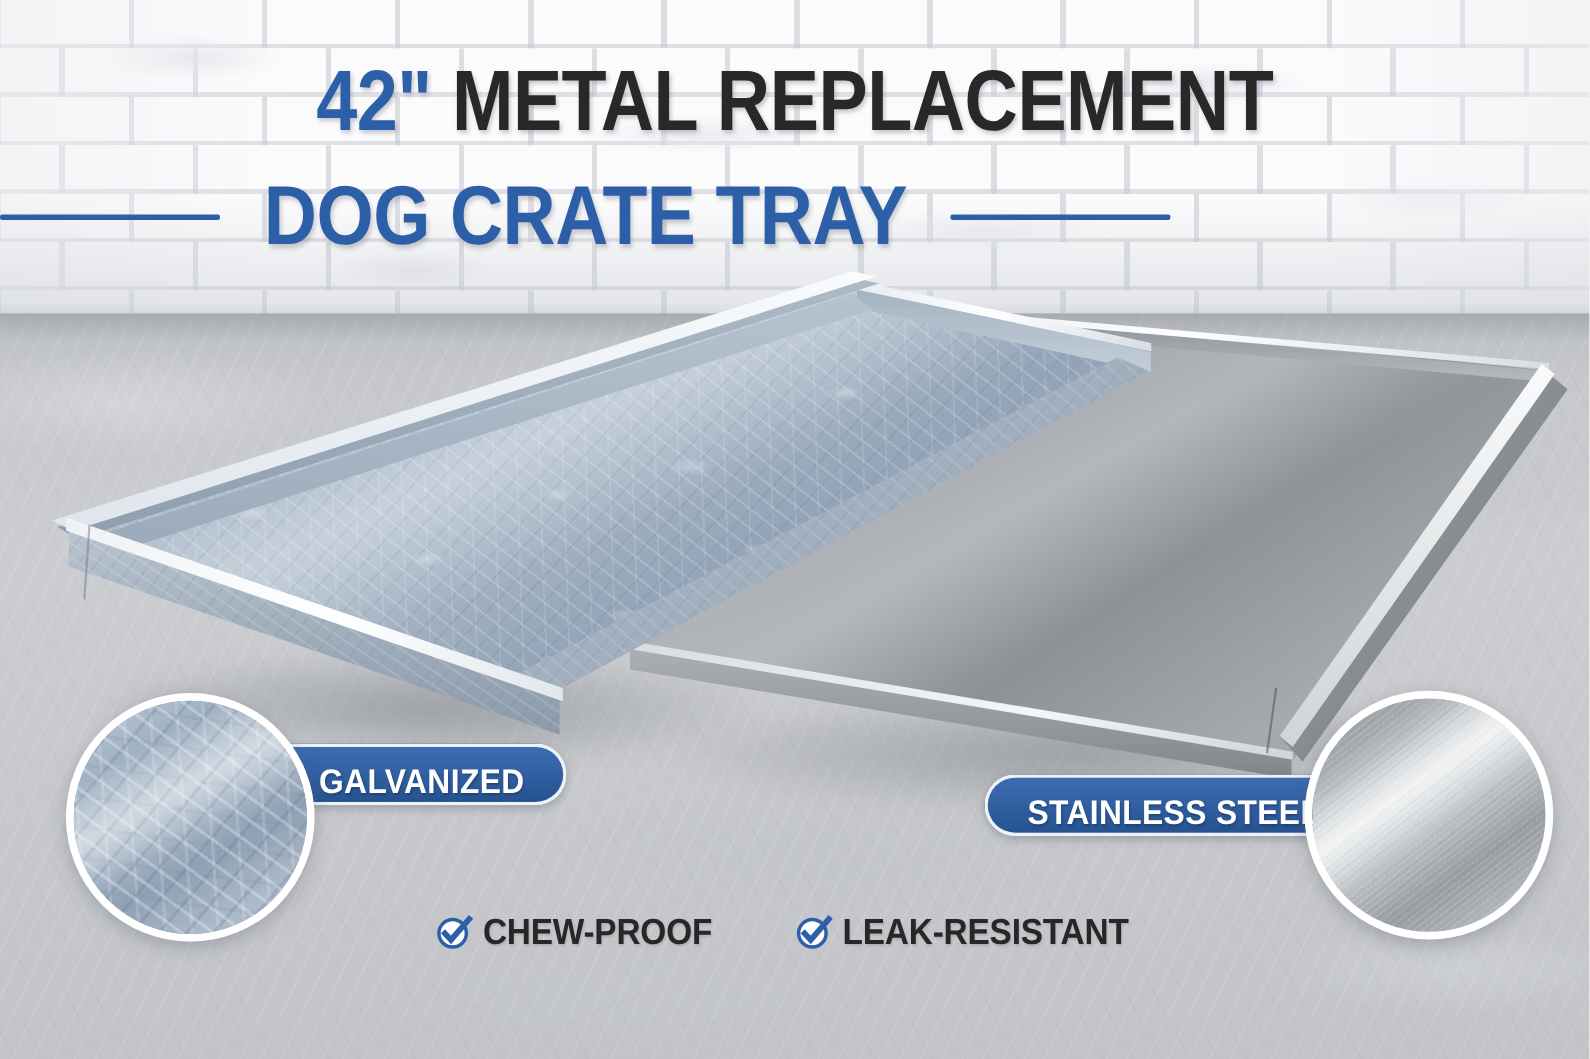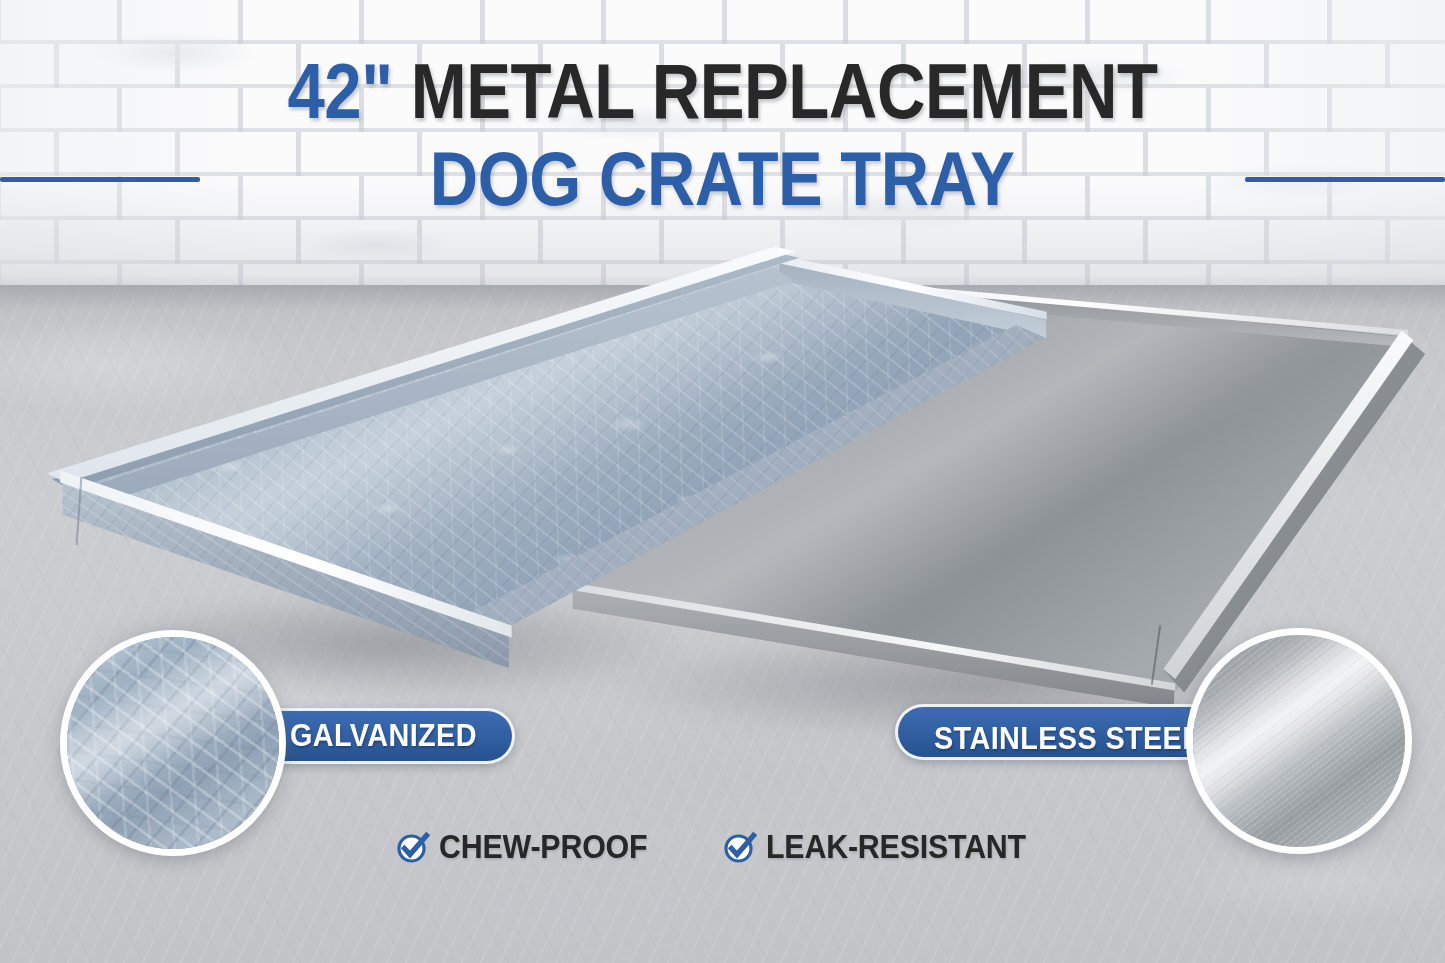--- a/index.html
+++ b/index.html
@@ -120,22 +120,22 @@
     transform-origin: center;
     white-space: nowrap;
     text-shadow: 2px 3px 4px rgba(110,114,122,0.38);
   }
   .hl-size { color: #2D5FA8; }
   .hl-rest { color: #282828; }
 
   .headline-line2row {
     display: flex;
     align-items: center;
-    justify-content: space-between;
-    margin-top: 11px;
+    justify-content: flex-start;
+    margin-top: 29px;
   }
   .hl-rule {
     height: 5px;
     width: 200px;
     background: #2D5FA8;
     border-radius: 2px;
     flex: 0 0 auto;
   }
   .headline-line2 {
     font-size: 76px;
@@ -376,27 +376,28 @@
   .pill-label {
     color:#ffffff;
     font-size:31px;
     font-weight:700;
     letter-spacing:0.4px;
     transform: scaleX(0.93);
     white-space:nowrap;
     text-shadow: 1px 2px 2px rgba(20,40,70,0.40);
   }
   .pill-galvanized {
-    left:255px; top:708px;
+    left:255px; top:676px;
     width:260px;
     border-radius: 0 30px 30px 0;
     border:3px solid rgba(255,255,255,0.92);
     border-left:none;
     padding-left:28px;
     box-sizing:border-box;
+    align-items:flex-end;
   }
   .pill-stainless {
     left:895px; top:704px;
     width:300px;
     border-radius: 30px 0 0 30px;
     border:3px solid rgba(255,255,255,0.92);
     border-right:none;
     padding-left:26px;
     box-sizing:border-box;
     align-items:flex-end;

